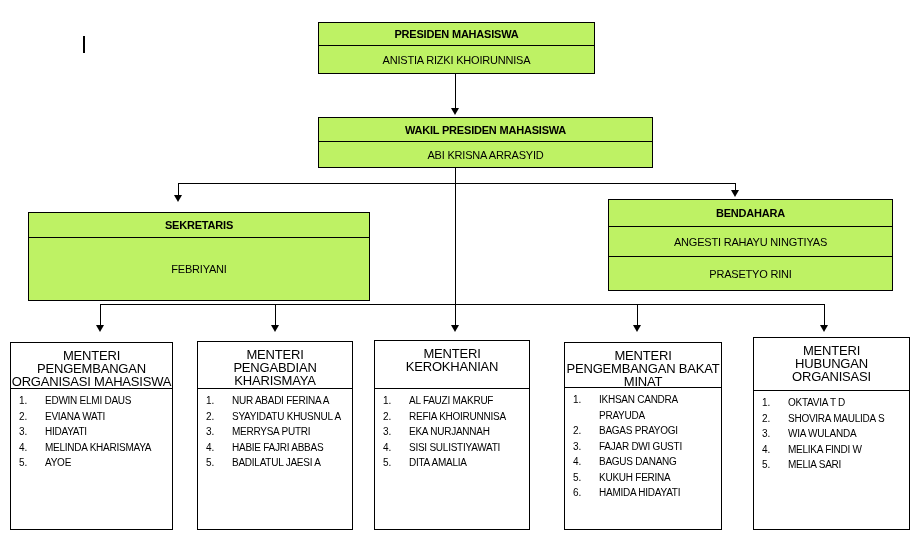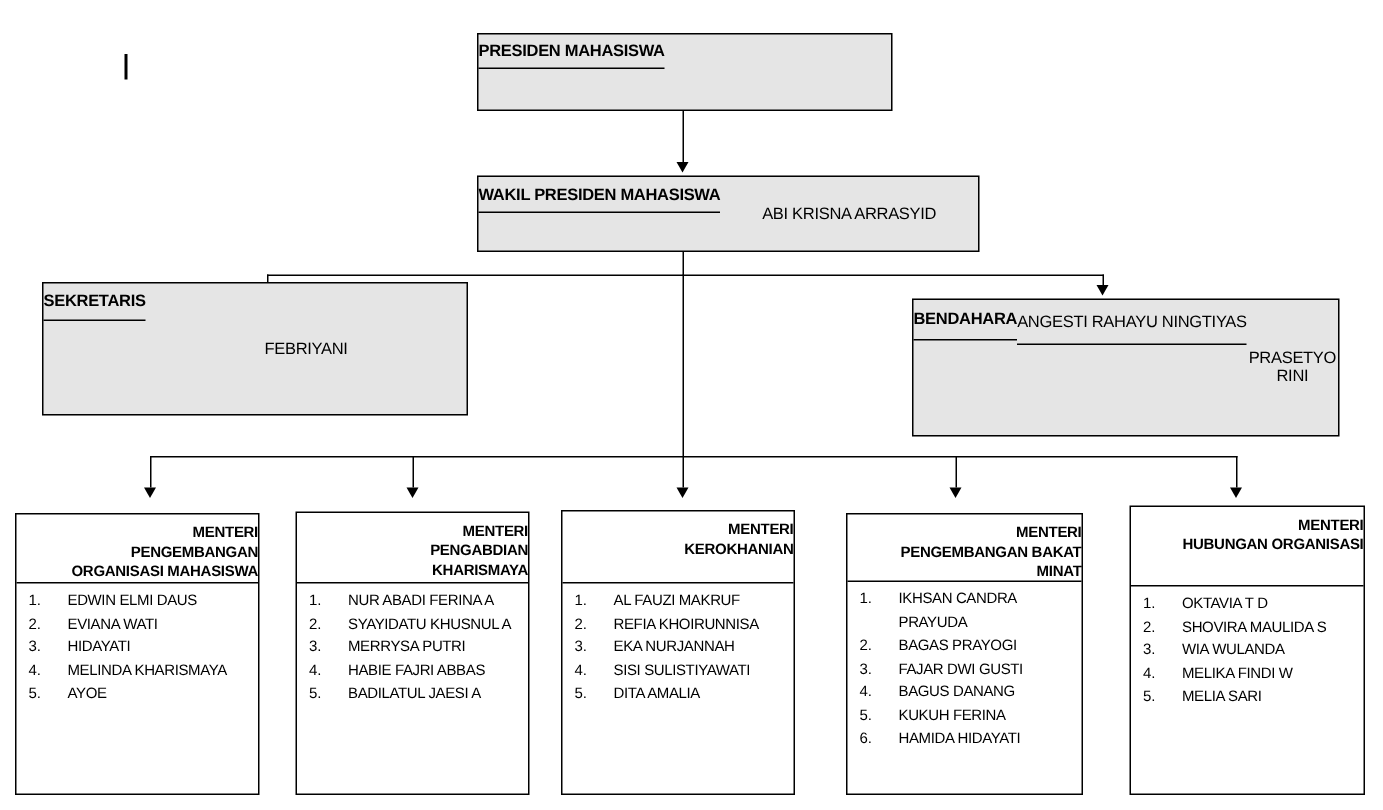--- a/index.html
+++ b/index.html
@@ -1,31 +1,31 @@
 <!DOCTYPE html>
 <html><head>
 <meta charset="utf-8">
 <style>
   html,body{margin:0;padding:0;background:#ffffff;}
   .canvas{
     position:relative;width:922px;height:540px;background:#ffffff;
     font-family:"Liberation Sans",sans-serif;color:#000;overflow:hidden;
   }
   
-  .obox{position:absolute;border:1px solid #000;box-sizing:border-box;background:#e5e5e5;
-        display:flex;flex-direction:row;}
+  .obox{position:absolute;border:1px solid #000;box-sizing:border-box;background:#bef264;
+        display:flex;flex-direction:column;}
   .orow{display:flex;align-items:center;justify-content:center;
         font-size:11px;letter-spacing:-0.2px;text-align:center;flex:0 0 auto;}
   .orow.hdr{font-weight:bold;border-bottom:1px solid #000;}
   .orow.grow{flex:1 1 auto;}
   .orow.div{border-bottom:1px solid #000;}
   
   .mbox{position:absolute;border:1px solid #000;box-sizing:border-box;background:#fff;}
-  .mbox-header{border-bottom:1px solid #000;box-sizing:border-box;text-align:right;
-        font-weight:bold;font-size:10px;line-height:13px;padding-top:6px;letter-spacing:-0.2px;}
+  .mbox-header{border-bottom:1px solid #000;box-sizing:border-box;text-align:center;
+        font-weight:normal;font-size:13px;line-height:13px;padding-top:6px;letter-spacing:-0.2px;}
   .mbox-list{margin:0;padding:4px 2px 0 8px;list-style:none;font-size:10px;}
   .mbox-list li{display:flex;line-height:15.5px;align-items:flex-start;}
   .mbox-list .num{flex:0 0 26px;width:26px;}
   .mbox-list .nm{flex:1 1 auto;letter-spacing:-0.25px;}
   
   .vline,.hline{position:absolute;background:#000;}
   .vline{width:1px;}
   .hline{height:1px;}
   .ahead{position:absolute;width:0;height:0;
          border-left:4px solid transparent;border-right:4px solid transparent;
@@ -34,39 +34,40 @@
 </style>
 </head>
 <body>
 
 <div class="canvas">
 
   <div class="cursor-mark"></div>
 
   <div class="obox" style="left:318px;top:22px;width:277px;height:52px">
     <div class="orow hdr" style="height:22px">PRESIDEN MAHASISWA</div>
+    <div class="orow grow">ANISTIA RIZKI KHOIRUNNISA</div>
   </div>
 
   <div class="vline" style="left:455px;top:74px;height:34px"></div>
   <div class="ahead" style="left:451px;top:108px"></div>
 
   <div class="obox" style="left:318px;top:117px;width:335px;height:51px">
     <div class="orow hdr" style="height:23px">WAKIL PRESIDEN MAHASISWA</div>
     <div class="orow grow">ABI KRISNA ARRASYID</div>
   </div>
 
   <div class="vline" style="left:455px;top:168px;height:16px"></div>
   <div class="hline" style="left:178px;top:183px;width:558px"></div>
   <div class="vline" style="left:178px;top:183px;height:12px"></div>
   <div class="ahead" style="left:174px;top:195px"></div>
   <div class="vline" style="left:735px;top:183px;height:7px"></div>
   <div class="ahead" style="left:731px;top:190px"></div>
   <div class="vline" style="left:455px;top:183px;height:121px"></div>
 
-  <div class="obox" style="left:28px;top:188px;width:284px;height:89px">
+  <div class="obox" style="left:28px;top:212px;width:342px;height:89px">
     <div class="orow hdr" style="height:24px">SEKRETARIS</div>
     <div class="orow grow">FEBRIYANI</div>
   </div>
 
   <div class="obox" style="left:608px;top:199px;width:285px;height:92px">
     <div class="orow hdr" style="height:26px">BENDAHARA</div>
     <div class="orow div" style="height:29px">ANGESTI RAHAYU NINGTIYAS</div>
     <div class="orow grow">PRASETYO RINI</div>
   </div>
 

